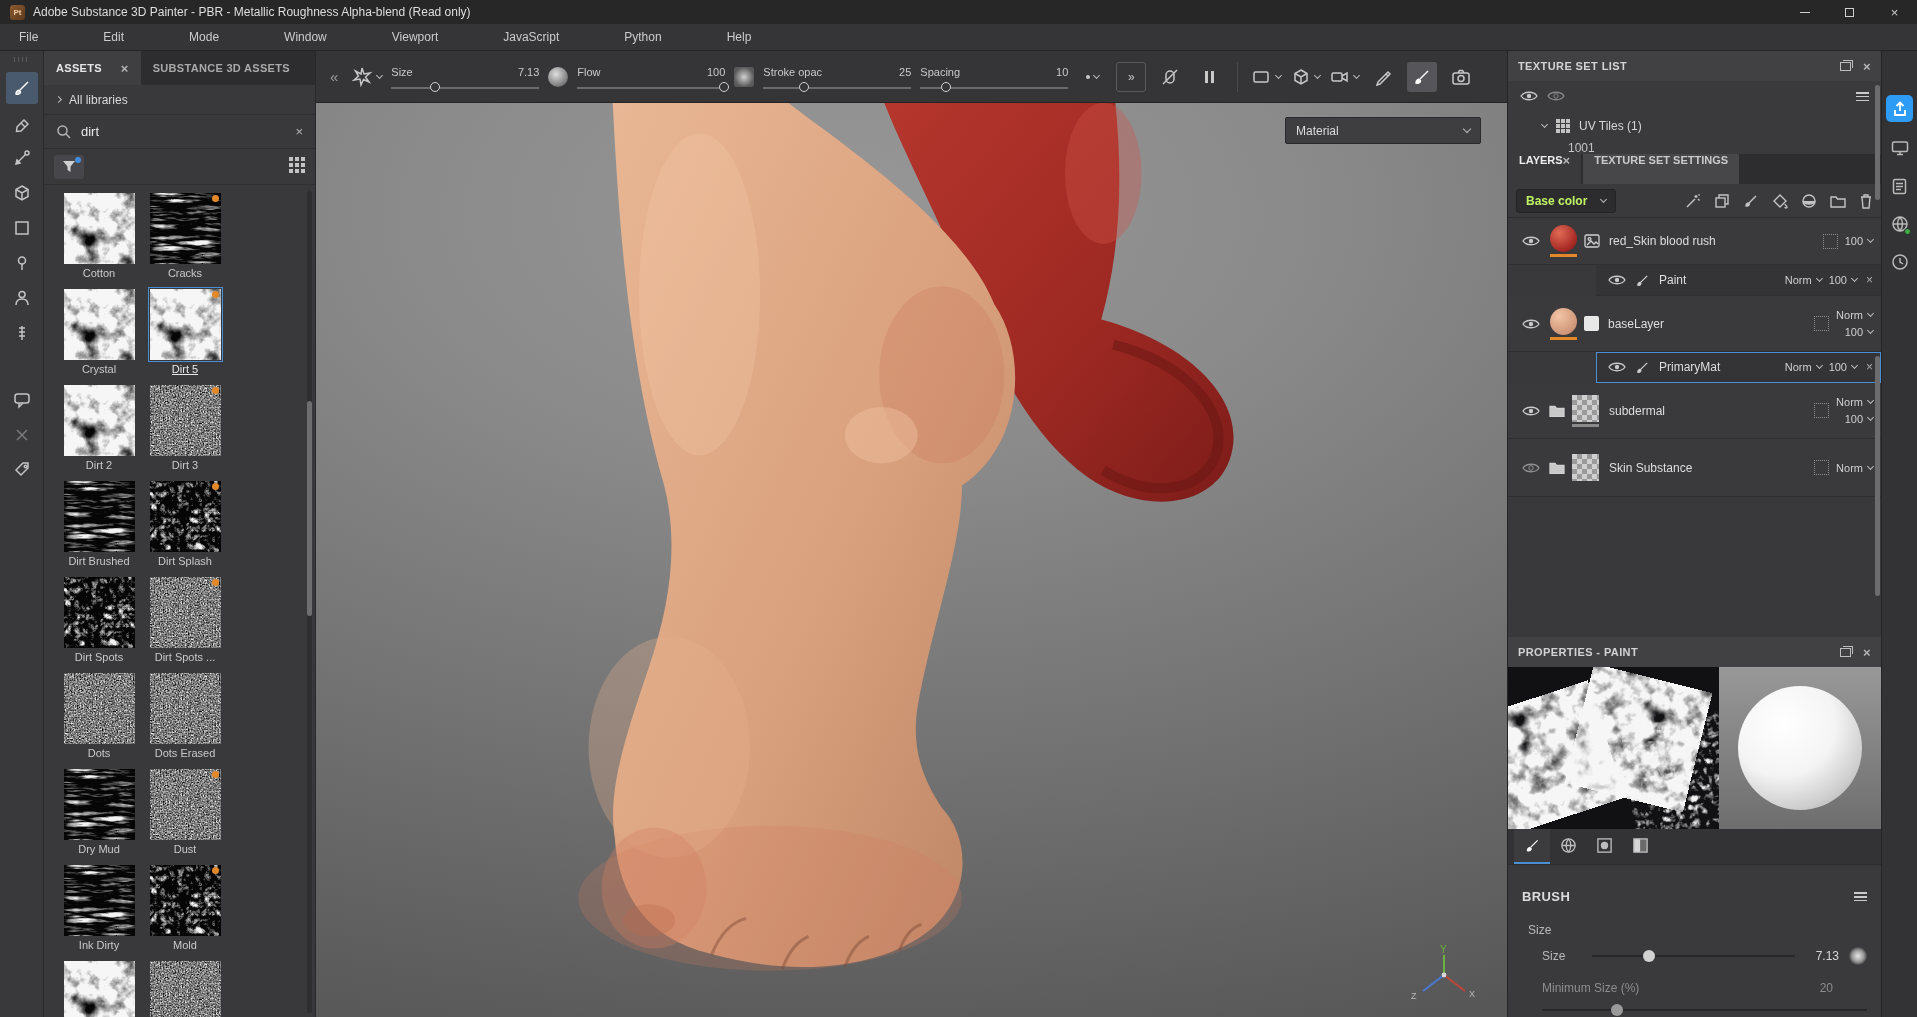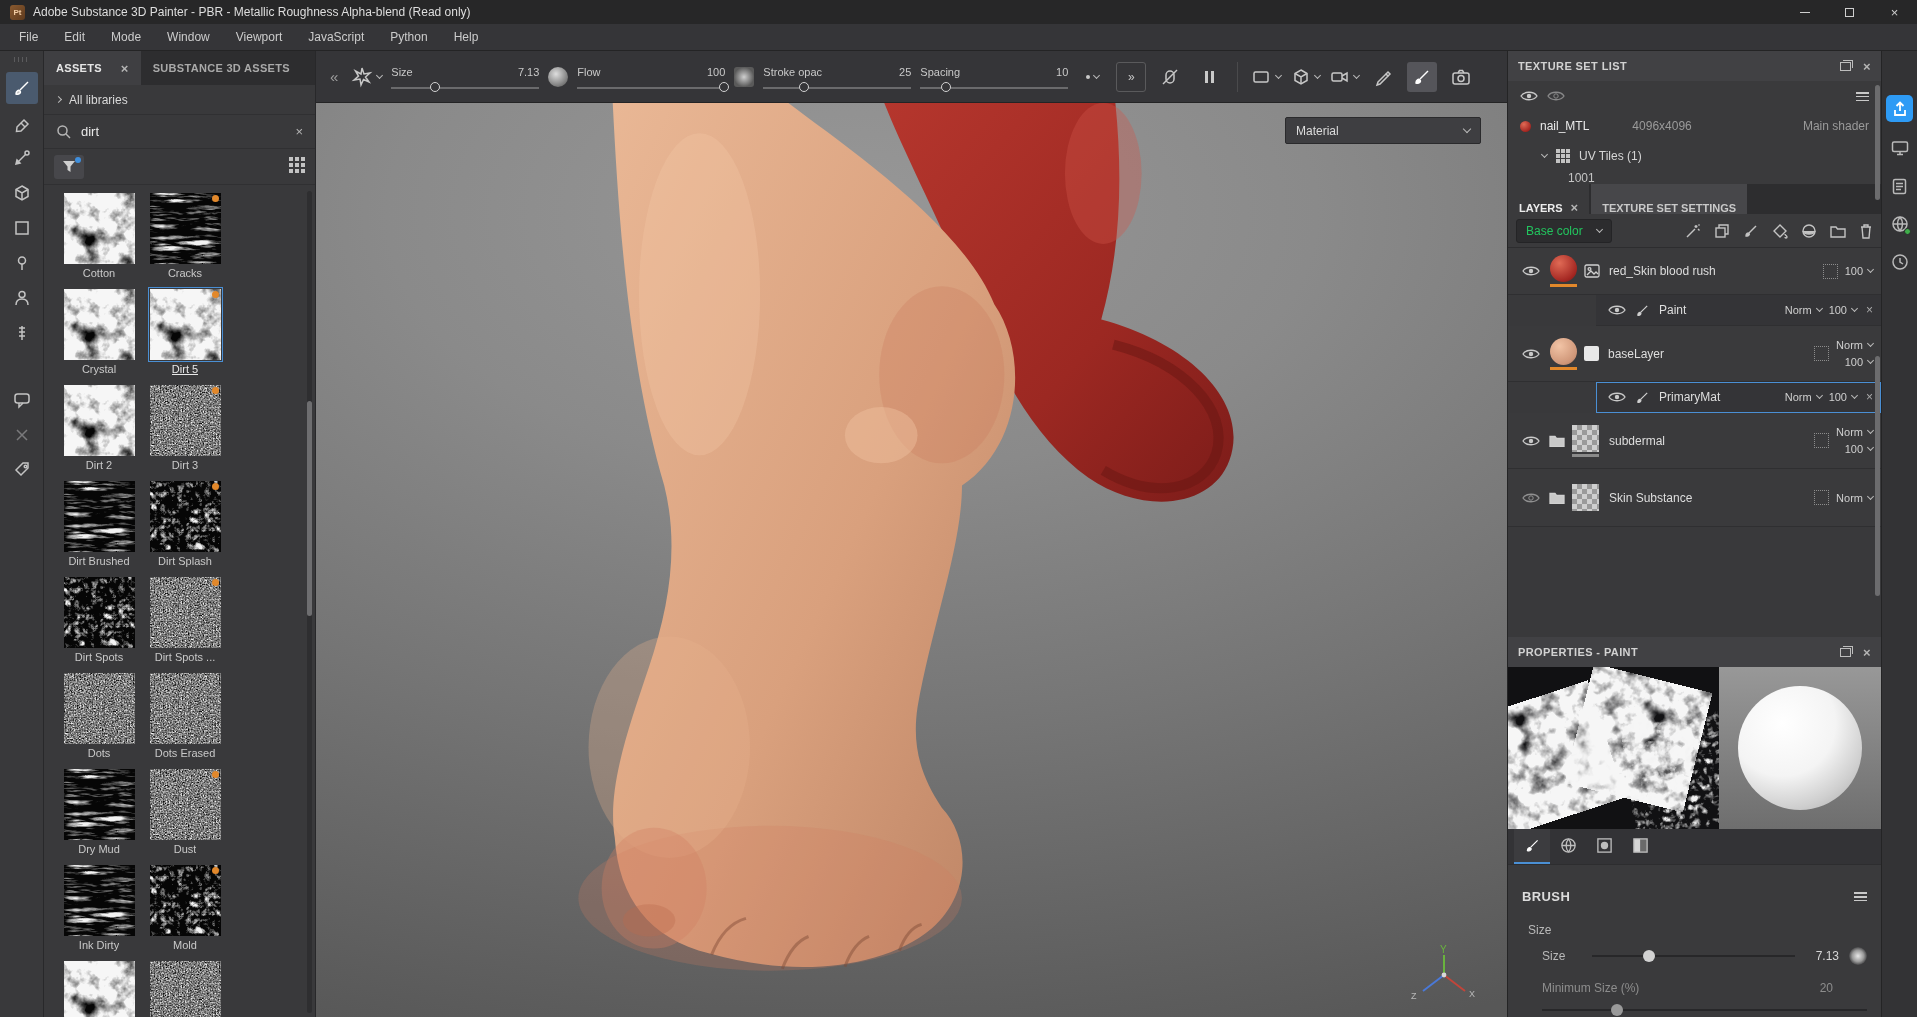--- a/index.html
+++ b/index.html
@@ -11,21 +11,21 @@
   .titlebar{height:24px;flex:0 0 auto;background:#272728;display:flex;align-items:center;padding-left:10px;}
   .appbadge{width:15px;height:15px;border-radius:3px;background:linear-gradient(135deg,#8a5a30,#5e3a1d);
             color:#f3cda4;font-size:8px;font-weight:bold;display:flex;align-items:center;justify-content:center;margin-right:8px;text-align:right;}
   .wtitle{color:#dedede;font-size:12px;}
   .wincontrols{margin-left:auto;display:flex;height:100%;}
   .winbtn{width:45px;display:flex;align-items:center;justify-content:center;color:#cfcfcf;font-size:13px;}
   .winbtn .minus{width:10px;height:1px;background:#cfcfcf;}
   .winbtn .sq{width:9px;height:9px;border:1px solid #cfcfcf;}
 
   
-  .menubar{height:27px;flex:0 0 auto;background:#353538;border-bottom:1px solid #242425;display:flex;align-items:center;padding-left:6px;}
+  .menubar{height:27px;flex:0 0 auto;background:#353538;border-bottom:1px solid #242425;display:flex;align-items:center;padding-left:6px;gap:39px;}
   .menuitem{padding:0 13px;color:#cccccc;height:100%;display:flex;align-items:center;cursor:default;}
 
   .main{flex:1;display:flex;min-height:0;}
 
   
   .toolrail{width:44px;flex:0 0 auto;background:#39393b;border-right:1px solid #28282a;display:flex;flex-direction:column;align-items:center;padding-top:6px;}
   .grip{width:16px;height:5px;margin-bottom:8px;background:repeating-linear-gradient(90deg,#5b5b5d 0 1.5px,transparent 1.5px 4px);}
   .ti{width:32px;height:32px;margin:1.5px 0;border-radius:3px;display:flex;align-items:center;justify-content:center;}
   .ti svg{stroke:#c3c3c3;fill:none;stroke-width:1.5;}
   .ti.active{background:#4a5a6e;}
@@ -93,25 +93,25 @@
   .dockic:after{content:"";position:absolute;left:2px;top:-3px;width:9px;height:7px;border-top:1px solid #bdbdbd;border-right:1px solid #bdbdbd;}
   .tsrow{height:30px;flex:0 0 auto;display:flex;align-items:center;gap:9px;padding:0 12px;}
   .tsname{color:#eaeaea;}
   .tsres{color:#9a9a9a;margin-left:34px;}
   .tsshader{color:#9a9a9a;margin-left:auto;}
   .reddot{width:11px;height:11px;border-radius:50%;background:radial-gradient(circle at 35% 30%,#e06a55,#a42722 70%,#6d1713);}
   .tspartial{height:13px;overflow:hidden;flex:0 0 auto;padding-left:60px;color:#c5c5c5;}
   .hamb{width:13px;height:9px;background:repeating-linear-gradient(#c9c9c9 0 1.6px,transparent 1.6px 3.9px);}
 
   .ltabs{height:30px;flex:0 0 auto;background:#2d2d2f;display:flex;align-items:stretch;}
-  .ltab{display:flex;align-items:flex-end;gap:8px;padding:0 11px;font-size:11px;font-weight:bold;color:#c9c9c9;}
+  .ltab{display:flex;align-items:flex-start;padding:0 11px;font-size:11px;font-weight:bold;color:#c9c9c9;}
   .ltab.active{background:#3a3a3c;color:#ececec;}
   .ltab.settings{background:#47474a;margin-left:2px;}
   .chrow{height:34px;flex:0 0 auto;display:flex;align-items:center;gap:10px;padding:0 8px;border-bottom:1px solid #2d2d2f;}
-  .dd{height:24px;background:#2c2c2e;border:1px solid #242426;border-radius:3px;display:flex;align-items:center;gap:14px;padding:0 9px;color:#22c55e;}
+  .dd{height:24px;background:#2c2c2e;border:1px solid #242426;border-radius:3px;display:flex;align-items:center;gap:14px;padding:0 9px;color:#bef264;font-weight:bold;}
   .chicons{margin-left:auto;display:flex;gap:13px;align-items:center;}
   .chicons svg{stroke:#c3c3c3;fill:none;stroke-width:1.4;}
 
   .lrows{flex:1;overflow:hidden;background:#39393b;}
   .lrow{display:flex;align-items:center;background:#3a3a3c;border-bottom:1px solid #2f2f31;padding:0 8px;position:relative;}
   .lrow.mainr{height:56px;}
   .lrow.r0{height:47px;}
   .lrow.childr{height:31px;margin-left:88px;background:#343437;padding-left:6px;}
   .lrow.selected{outline:1px solid #4a8fd4;outline-offset:-1px;}
   .eyebox{width:30px;display:flex;justify-content:center;flex:0 0 auto;}
@@ -731,26 +731,20 @@
       <div class="tsrow">
         <svg width="18" height="12" viewBox="0 0 18 12">
           <path d="M1 6 C4 1 14 1 17 6 C14 11 4 11 1 6 Z" fill="none" stroke="#c9c9c9" stroke-width="1.3"></path>
             <circle cx="9" cy="6" r="2.2" fill="#c9c9c9"></circle>
         </svg>
         <svg width="18" height="12" viewBox="0 0 18 12" opacity="0.55">
           <path d="M1 6 C4 1 14 1 17 6 C14 11 4 11 1 6 Z" fill="none" stroke="#c9c9c9" stroke-width="1.3"></path>
             <circle cx="9" cy="6" r="2.2" fill="none" stroke="#c9c9c9"></circle>
         </svg>
         <span class="hamb" style="margin-left:auto"></span>
-      </div>
-      <div class="tsrow">
-        <span class="reddot"></span>
-        <span class="tsname">nail_MTL</span>
-        <span class="tsres">4096x4096</span>
-        <span class="tsshader">Main shader</span>
       </div>
       <div class="tsrow" style="padding-left:34px">
         <span class="chev sm"></span>
         <svg width="14" height="14" viewBox="0 0 14 14">
           <g fill="#c3c3c3">
               <rect x="0" y="0" width="4" height="4"></rect>
               <rect x="5" y="0" width="4" height="4"></rect>
               <rect x="10" y="0" width="4" height="4"></rect>
           <rect x="0" y="5" width="4" height="4"></rect>
               <rect x="5" y="5" width="4" height="4"></rect>

